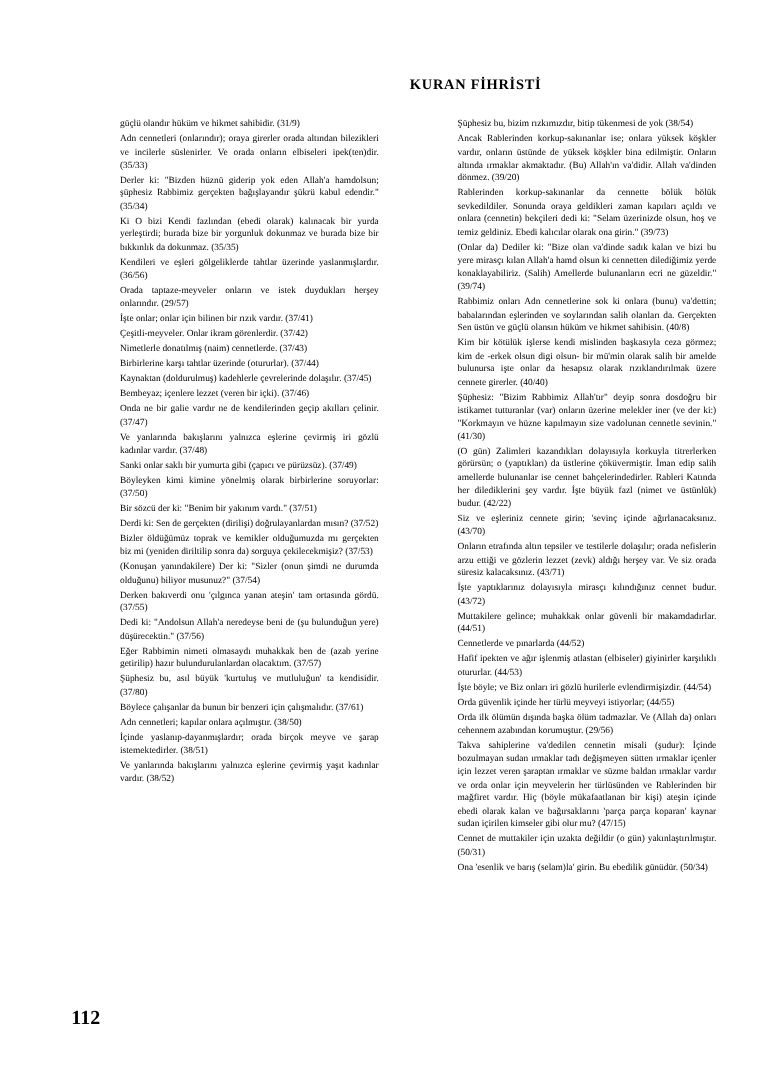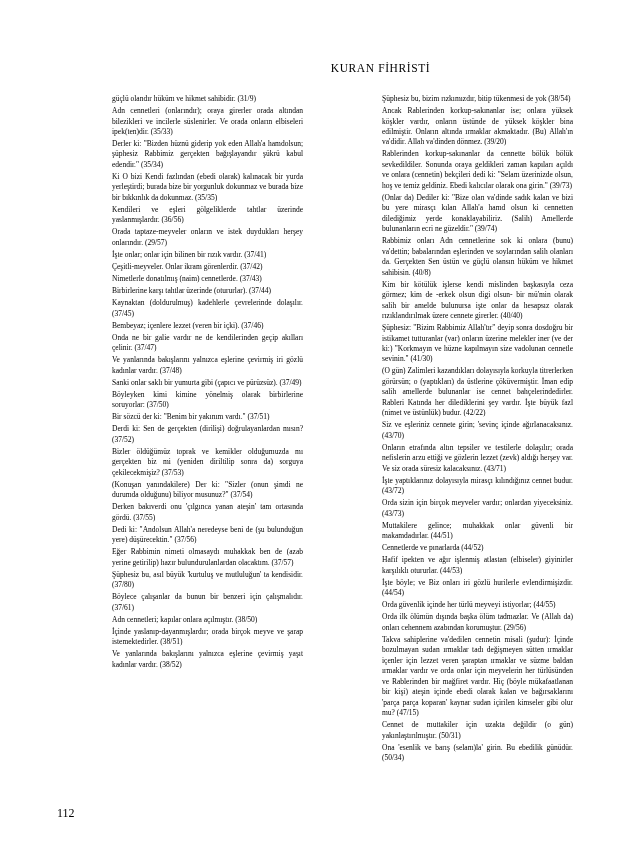--- a/index.html
+++ b/index.html
@@ -18,57 +18,57 @@
     overflow: hidden;
   }
   .header {
     position: absolute;
     top: 62px;
     left: 0;
     width: 611px;
     text-align: center;
     font-family: "Liberation Serif", serif;
     font-size: 11.5px;
-    font-weight: normal;
+    font-weight: bold;
     letter-spacing: 0.6px;
   }
   .header-inner {
     display: inline-block;
     padding-left: 150px;
   }
   .columns {
     position: absolute;
     top: 94px;
     left: 57px;
     width: 516px;
     display: flex;
     gap: 24px;
   }
   .col {
     width: 246px;
   }
   .col p {
-    margin: 0 0 0 16px;
+    margin: 0 0 0 0;
     font-size: 7.5px;
     line-height: 10.45px;
     text-align: justify;
     text-justify: inter-word;
     hyphens: manual;
     font-family: "Liberation Serif", serif;
     padding-left: 39px;
   }
   .col p.gap {
     margin-top: 1.6px;
   }
   .page-number {
     position: absolute;
     left: 57px;
     top: 806px;
-    font-size: 12px;
-    font-weight: normal;
+    font-size: 16px;
+    font-weight: bold;
     font-family: "Liberation Serif", serif;
   }
 </style>
 </head>
 <body>
 
 <div class="page">
 
   <div class="header">
     <span class="header-inner">KURAN FİHRİSTİ</span>
@@ -111,21 +111,20 @@
       <p class="gap">Ancak Rablerinden korkup-sakınanlar ise; onlara yüksek köşkler vardır, onların üstünde de yüksek köşkler bina edilmiştir. Onların altında ırmaklar akmaktadır. (Bu) Allah'ın va'didir. Allah va'dinden dönmez. (39/20)</p>
       <p class="gap">Rablerinden korkup-sakınanlar da cennette bölük bölük sevkedildiler. Sonunda oraya geldikleri zaman kapıları açıldı ve onlara (cennetin) bekçileri dedi ki: "Selam üzerinizde olsun, hoş ve temiz geldiniz. Ebedi kalıcılar olarak ona girin." (39/73)</p>
       <p class="gap">(Onlar da) Dediler ki: "Bize olan va'dinde sadık kalan ve bizi bu yere mirasçı kılan Allah'a hamd olsun ki cennetten dilediğimiz yerde konaklayabiliriz. (Salih) Amellerde bulunanların ecri ne güzeldir." (39/74)</p>
       <p class="gap">Rabbimiz onları Adn cennetlerine sok ki onlara (bunu) va'dettin; babalarından eşlerinden ve soylarından salih olanları da. Gerçekten Sen üstün ve güçlü olansın hüküm ve hikmet sahibisin. (40/8)</p>
       <p class="gap">Kim bir kötülük işlerse kendi mislinden başkasıyla ceza görmez; kim de -erkek olsun digi olsun- bir mü'min olarak salih bir amelde bulunursa işte onlar da hesapsız olarak rızıklandırılmak üzere cennete girerler. (40/40)</p>
       <p class="gap">Şüphesiz: "Bizim Rabbimiz Allah'tır" deyip sonra dosdoğru bir istikamet tutturanlar (var) onların üzerine melekler iner (ve der ki:) "Korkmayın ve hüzne kapılmayın size vadolunan cennetle sevinin." (41/30)</p>
       <p class="gap">(O gün) Zalimleri kazandıkları dolayısıyla korkuyla titrerlerken görürsün; o (yaptıkları) da üstlerine çöküvermiştir. İman edip salih amellerde bulunanlar ise cennet bahçelerindedirler. Rableri Katında her dilediklerini şey vardır. İşte büyük fazl (nimet ve üstünlük) budur. (42/22)</p>
       <p class="gap">Siz ve eşleriniz cennete girin; 'sevinç içinde ağırlanacaksınız. (43/70)</p>
       <p class="gap">Onların etrafında altın tepsiler ve testilerle dolaşılır; orada nefislerin arzu ettiği ve gözlerin lezzet (zevk) aldığı herşey var. Ve siz orada süresiz kalacaksınız. (43/71)</p>
       <p class="gap">İşte yaptıklarınız dolayısıyla mirasçı kılındığınız cennet budur. (43/72)</p>
-      <p class="gap">Orda sizin için birçok meyveler vardır; onlardan yiyeceksiniz. (43/73)</p>
       <p class="gap">Muttakilere gelince; muhakkak onlar güvenli bir makamdadırlar. (44/51)</p>
       <p class="gap">Cennetlerde ve pınarlarda (44/52)</p>
       <p class="gap">Hafif ipekten ve ağır işlenmiş atlastan (elbiseler) giyinirler karşılıklı otururlar. (44/53)</p>
       <p class="gap">İşte böyle; ve Biz onları iri gözlü hurilerle evlendirmişizdir. (44/54)</p>
       <p class="gap">Orda güvenlik içinde her türlü meyveyi istiyorlar; (44/55)</p>
       <p class="gap">Orda ilk ölümün dışında başka ölüm tadmazlar. Ve (Allah da) onları cehennem azabından korumuştur. (29/56)</p>
       <p class="gap">Takva sahiplerine va'dedilen cennetin misali (şudur): İçinde bozulmayan sudan ırmaklar tadı değişmeyen sütten ırmaklar içenler için lezzet veren şaraptan ırmaklar ve süzme baldan ırmaklar vardır ve orda onlar için meyvelerin her türlüsünden ve Rablerinden bir mağfiret vardır. Hiç (böyle mükafaatlanan bir kişi) ateşin içinde ebedi olarak kalan ve bağırsaklarını 'parça parça koparan' kaynar sudan içirilen kimseler gibi olur mu? (47/15)</p>
       <p class="gap">Cennet de muttakiler için uzakta değildir (o gün) yakınlaştırılmıştır. (50/31)</p>
       <p class="gap">Ona 'esenlik ve barış (selam)la' girin. Bu ebedilik günüdür. (50/34)</p>
     </div>

